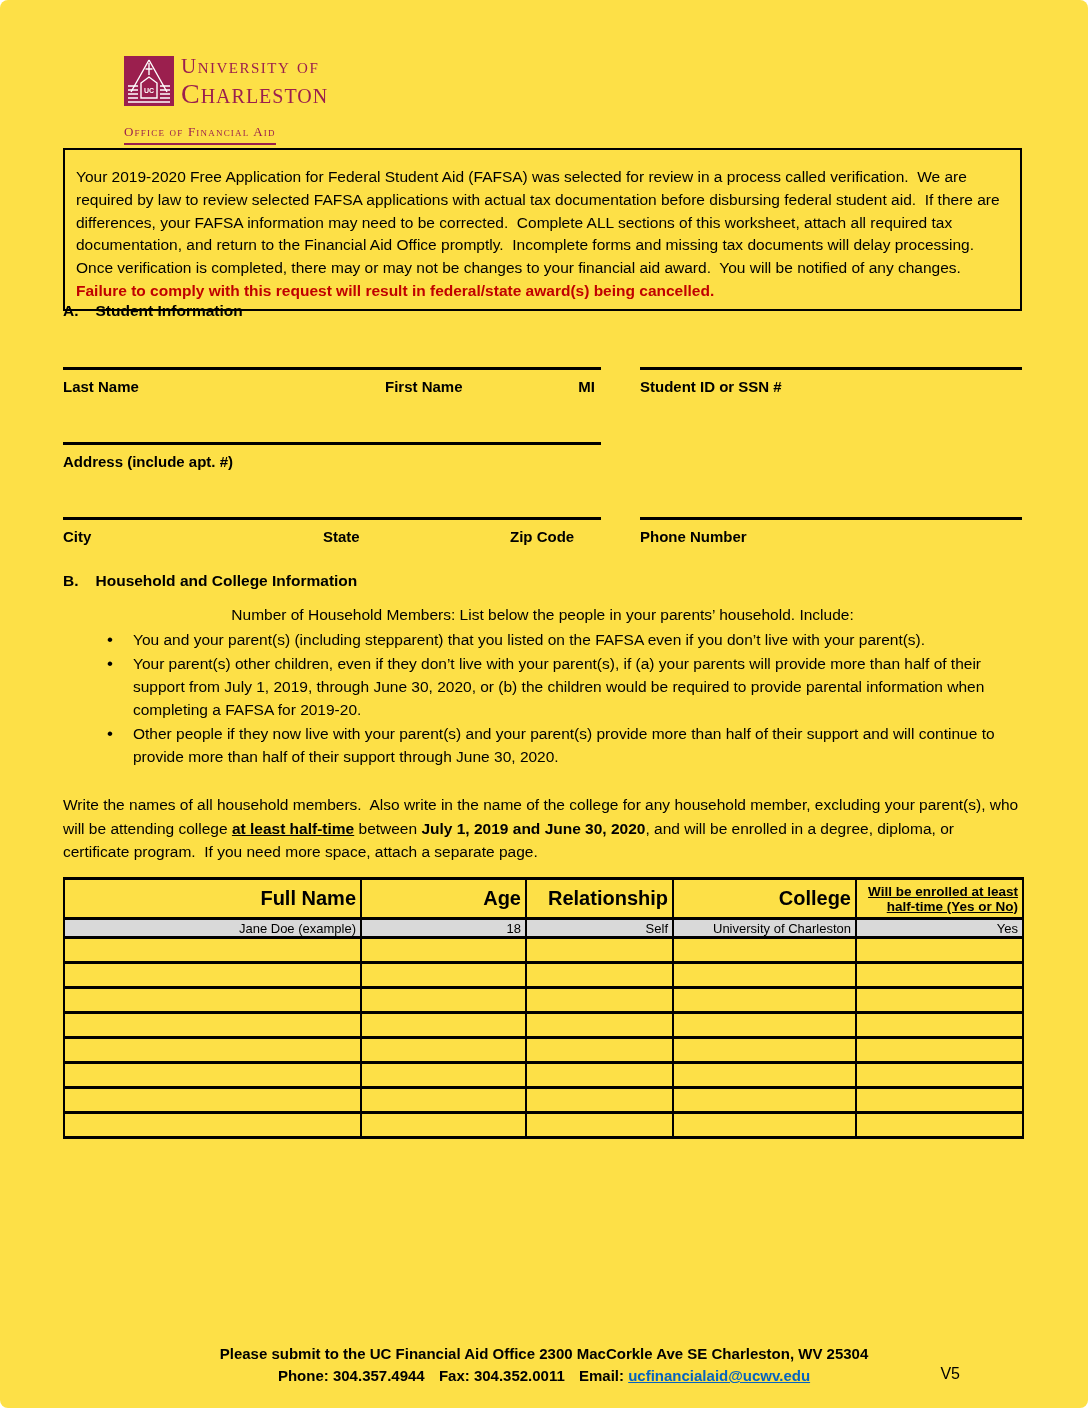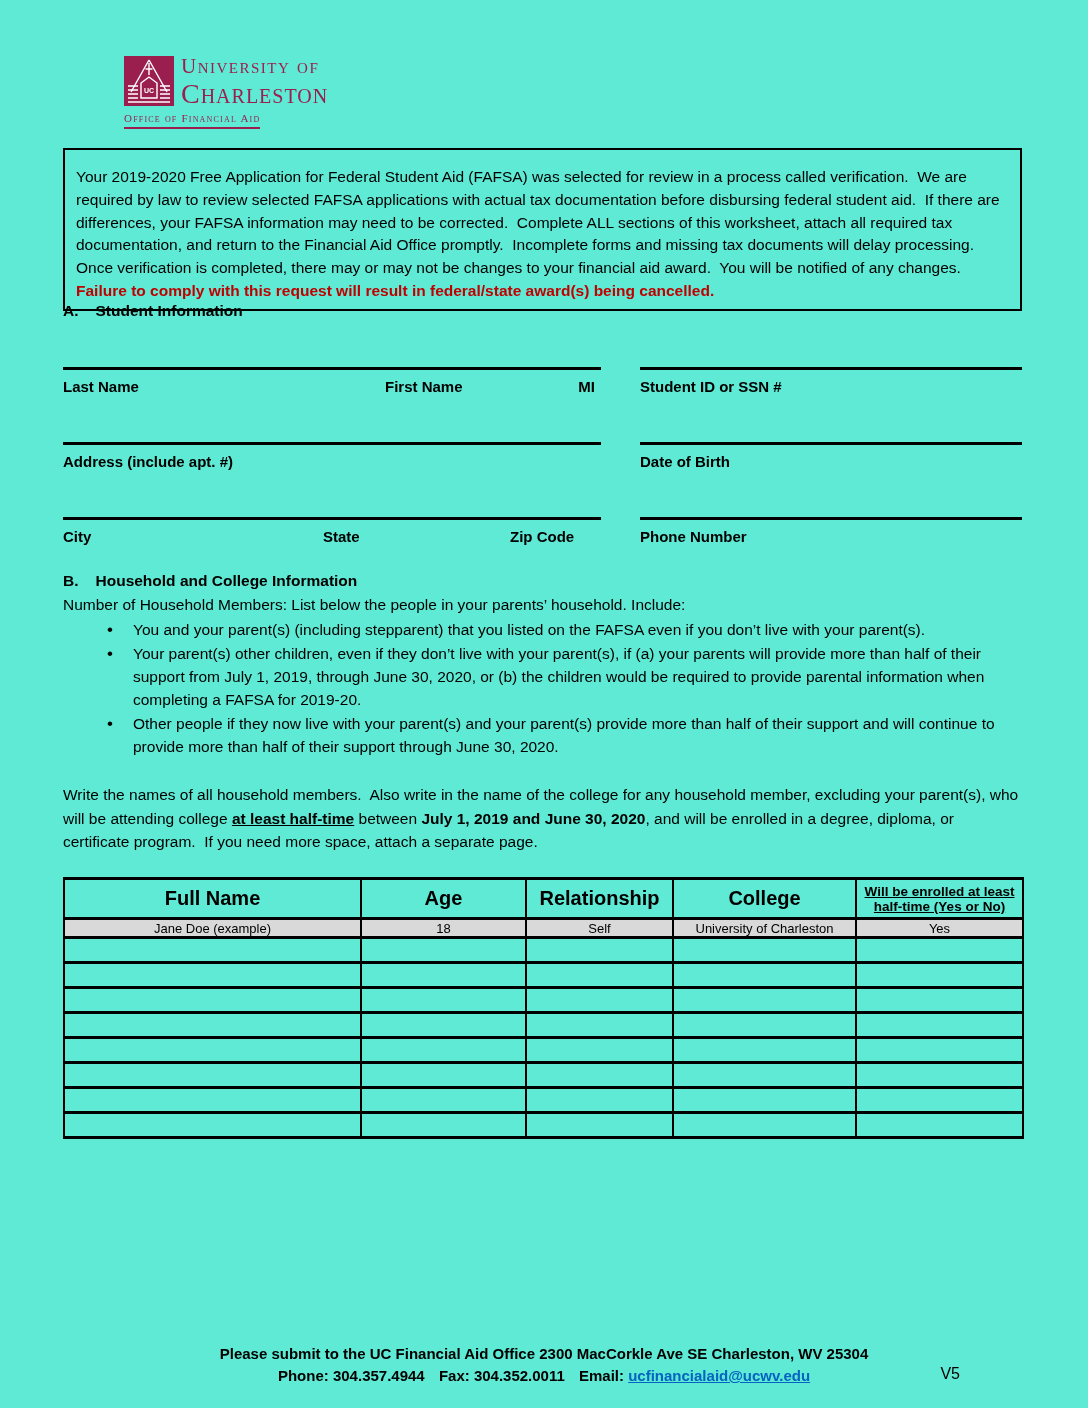--- a/index.html
+++ b/index.html
@@ -4,38 +4,38 @@
 <style>
   :root{
     --brand:#9B1F4E;
     --warning:#C00000;
     --link:#0563C1;
     --row-bg:#D9D9D9;
   }
   *{box-sizing:border-box;}
   body{margin:0;background:#ffffff;}
   .page{
-    position:relative;width:1088px;height:1408px;background:#5eead4;
-    font-family:"Liberation Sans",sans-serif;color:#000;overflow:hidden;
+    position:relative;width:1088px;height:1408px;background:#fde047;
+    font-family:"Liberation Sans",sans-serif;color:#000;overflow:hidden;border-radius:8px;
   }
 
   
   .logo-block{position:absolute;left:124px;top:56px;width:208px;}
   .logo-top{display:flex;align-items:flex-start;}
   .logo-mark{width:50px;height:50px;flex:0 0 auto;}
   .mk-bg{fill:var(--brand);}
   .mk-ln{stroke:#fff;stroke-width:1.4;fill:none;}
   .mk-house{stroke:#fff;stroke-width:1.4;fill:var(--brand);}
   .mk-txt{fill:#fff;font-family:"Liberation Sans",sans-serif;font-size:7px;font-weight:bold;}
   .logo-name{margin-left:7px;font-family:"Liberation Serif",serif;color:var(--brand);
     font-variant:small-caps;line-height:1;}
   .logo-name .l1{font-size:21px;letter-spacing:1.5px;}
   .logo-name .l2{font-size:28px;margin-top:3px;letter-spacing:1px;}
-  .logo-dept{display:inline-block;margin-top:4px;font-family:"Liberation Serif",serif;
-    color:var(--brand);font-variant:small-caps;font-size:11px;letter-spacing:1.2px;
+  .logo-dept{display:inline-block;margin-top:16px;font-family:"Liberation Serif",serif;
+    color:var(--brand);font-variant:small-caps;font-size:13px;letter-spacing:1.2px;
     border-bottom:2.5px solid var(--brand);padding-bottom:3px;}
 
   
   .title-block{position:absolute;top:64px;right:126px;text-align:right;
     font-size:23px;line-height:30px;}
   .title-main{font-weight:bold;}
 
   
   .intro-box{position:absolute;left:63px;top:148px;width:959px;
     border:2px solid #000;padding:16px 11px 6px;font-size:15.5px;line-height:22.8px;
@@ -55,34 +55,34 @@
   .seg-right{left:577px;width:382px;}
   .flabel{position:absolute;top:8px;font-weight:bold;font-size:15px;white-space:nowrap;}
   .p0{left:0;}
   .p-first{left:322px;}
   .p-mi{right:6px;}
   .p-state{left:260px;}
   .p-zip{left:447px;}
 
   
   .sec-b{position:absolute;left:63px;top:569px;width:959px;font-size:15.5px;line-height:23px;}
-  .sec-b .intro-line{margin:1px 0 0;}
+  .sec-b .intro-line{margin:11px 0 0;text-align:center;}
   ul.bullets{list-style:none;margin:2px 0 0;padding:0;}
   .bullets li{position:relative;padding-left:70px;margin-top:1px;}
   .bullets li::before{content:"\2022";position:absolute;left:44px;top:0;font-size:17px;}
   .write-para{margin-top:25px;line-height:23.5px;white-space:pre-wrap;}
   .u-bold{font-weight:bold;text-decoration:underline;}
   .b{font-weight:bold;}
 
   
   .household-table{position:absolute;left:63px;top:877px;width:959px;
     border-collapse:collapse;table-layout:fixed;}
   .household-table th,.household-table td{
     border:2px solid #000;border-top-width:3px;border-bottom-width:3px;
-    text-align:center;vertical-align:middle;padding:0 4px;overflow:hidden;}
+    text-align:right;vertical-align:middle;padding:0 4px;overflow:hidden;}
   .household-table th{font-size:20px;font-weight:bold;height:40px;}
   .household-table th.small{font-size:13.5px;line-height:15px;text-decoration:underline;}
   .household-table tr.example td{background:var(--row-bg);font-size:13px;height:19px;}
   .household-table td.blank{height:25px;}
 
   
   .footer{position:absolute;left:0;right:0;top:1343px;text-align:center;
     font-size:15px;font-weight:bold;line-height:22px;}
   .footer a{color:var(--link);text-decoration:underline;}
   .fgap{display:inline-block;width:10px;}
@@ -127,23 +127,20 @@
       <span class="flabel p-mi">MI</span>
     </div>
     <div class="seg seg-right">
       <span class="flabel p0">Student ID or SSN #</span>
     </div>
   </div>
 
   <div class="form-row fr-2">
     <div class="seg seg-left">
       <span class="flabel p0">Address (include apt. #)</span>
-    </div>
-    <div class="seg seg-right">
-      <span class="flabel p0">Date of Birth</span>
     </div>
   </div>
 
   <div class="form-row fr-3">
     <div class="seg seg-left">
       <span class="flabel p0">City</span>
       <span class="flabel p-state">State</span>
       <span class="flabel p-zip">Zip Code</span>
     </div>
     <div class="seg seg-right">

